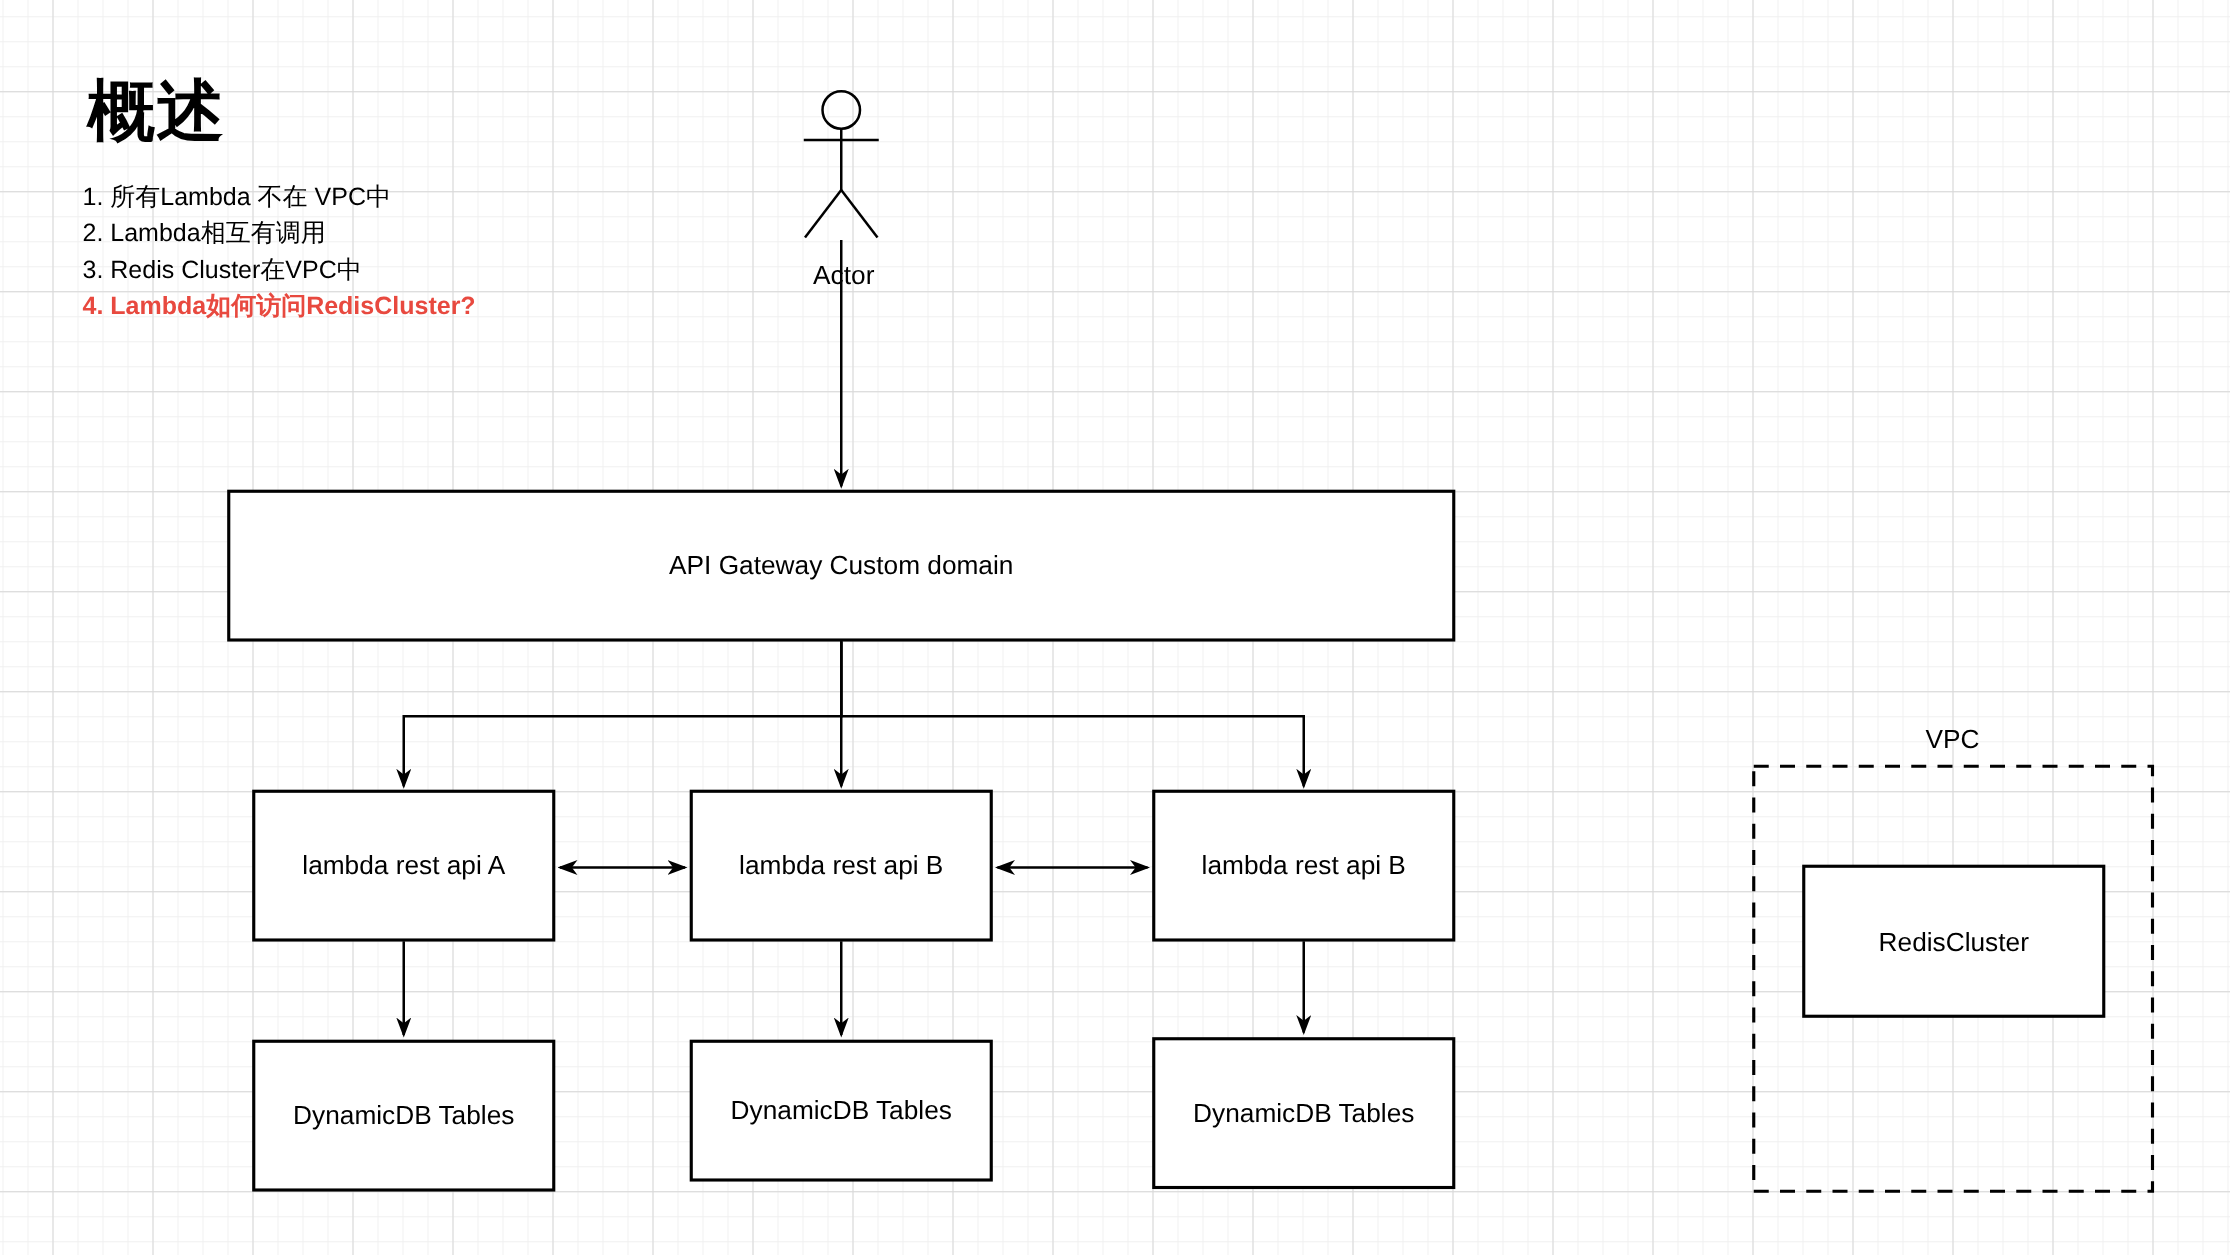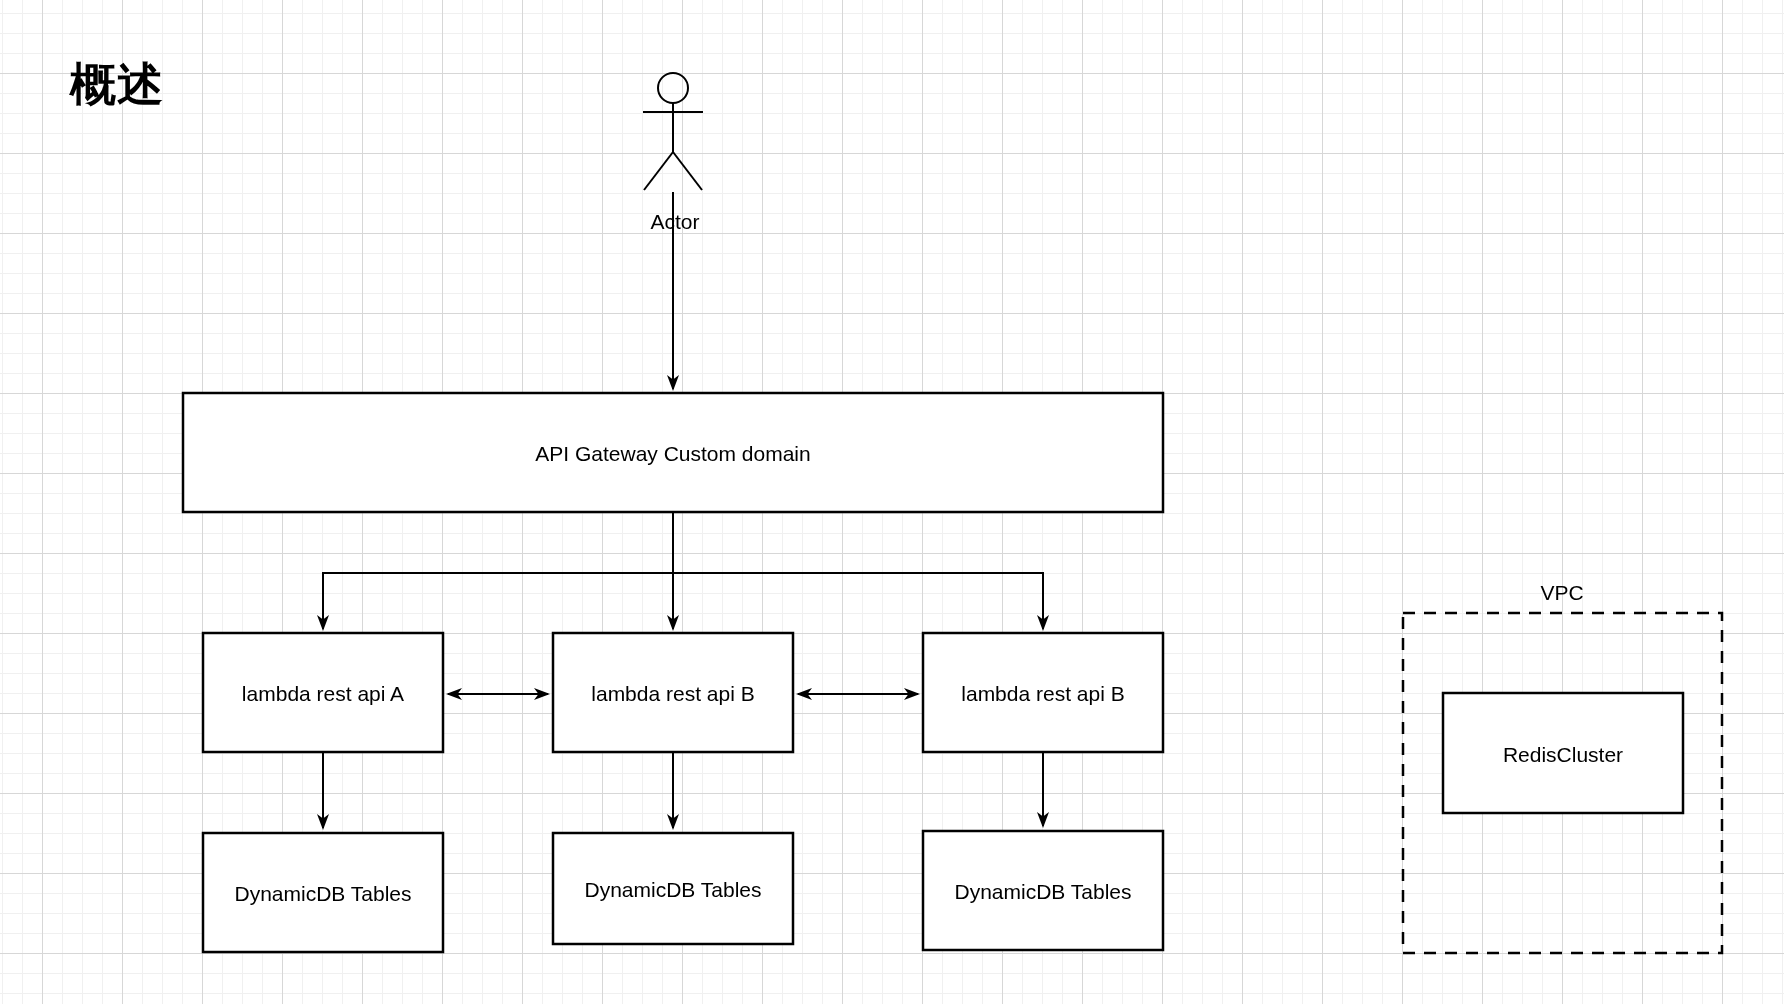--- a/index.html
+++ b/index.html
@@ -12,23 +12,22 @@
       linear-gradient(90deg, #d7d7d7 1px, transparent 1px),
       linear-gradient(#f0f0f0 1px, transparent 1px),
       linear-gradient(90deg, #f0f0f0 1px, transparent 1px);
     background-size:80px 80px,80px 80px,20px 20px,20px 20px;
     background-position:0 73px,42px 0,0 13px,2px 0;
   }
   .overlay{position:absolute;left:0;top:0;width:1784px;height:1004px;}
   #diagram-svg{position:absolute;left:0;top:0;}
   .page-title{
     position:absolute;left:70px;top:60px;
-    font-size:46px;font-weight:800;color:#000;line-height:1.1;
+    font-size:54px;font-weight:800;color:#000;line-height:1.1;
     letter-spacing:1px;
-    font-family:Liberation Serif, serif;
   }
   .notes{
     position:absolute;left:66px;top:144px;
     font-size:20px;line-height:29px;color:#000;
     white-space:nowrap;
   }
   .note-item{height:29px;}
   .note-item.em{font-weight:700;}
   svg text{
     font-family:"Liberation Sans", sans-serif;
@@ -106,13 +105,19 @@
     <g>
       <rect x="1443" y="693" width="240" height="120" fill="#fff" stroke="#000" stroke-width="2.5"></rect>
       <text x="1563" y="754" text-anchor="middle" dominant-baseline="central">RedisCluster</text>
     </g>
 
     <text x="675" y="221" text-anchor="middle" dominant-baseline="central">Actor</text>
   </svg>
 
   <div class="page-title">概述</div>
 
+  <div class="notes">
+    <div class="note-item">1. 所有Lambda 不在 VPC中</div>
+    <div class="note-item">2. Lambda相互有调用</div>
+    <div class="note-item">3. Redis Cluster在VPC中</div>
+    <div class="note-item em" style="color: rgb(232, 73, 63);">4. Lambda如何访问RedisCluster?</div>
+  </div>
 </div>
 
 </body></html>

